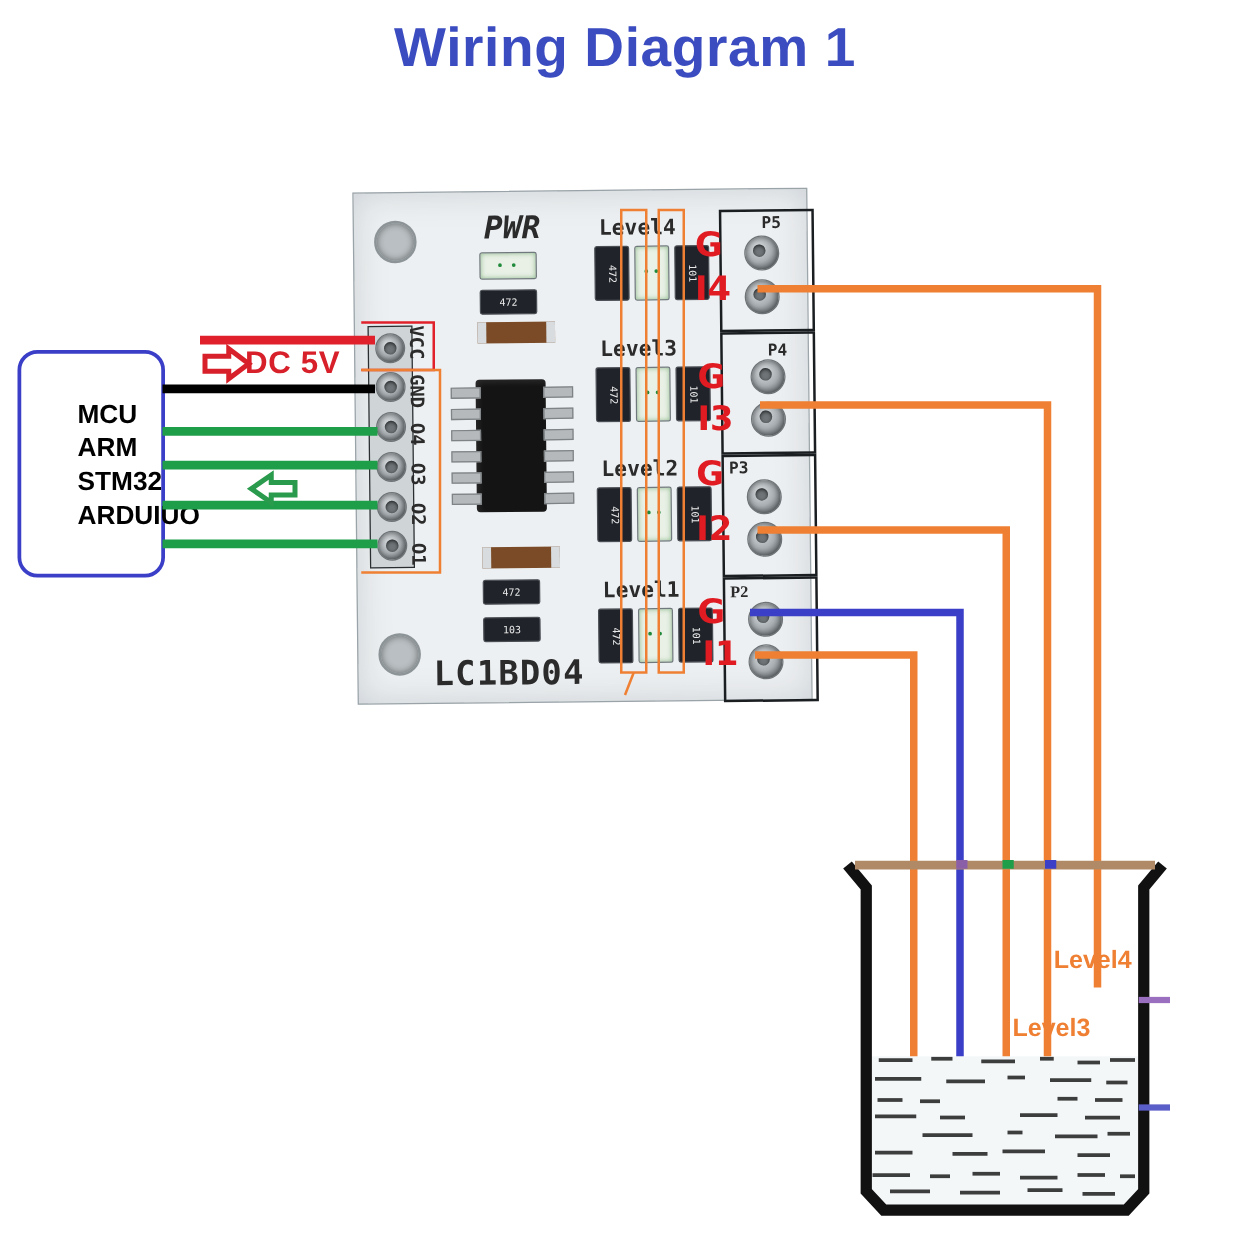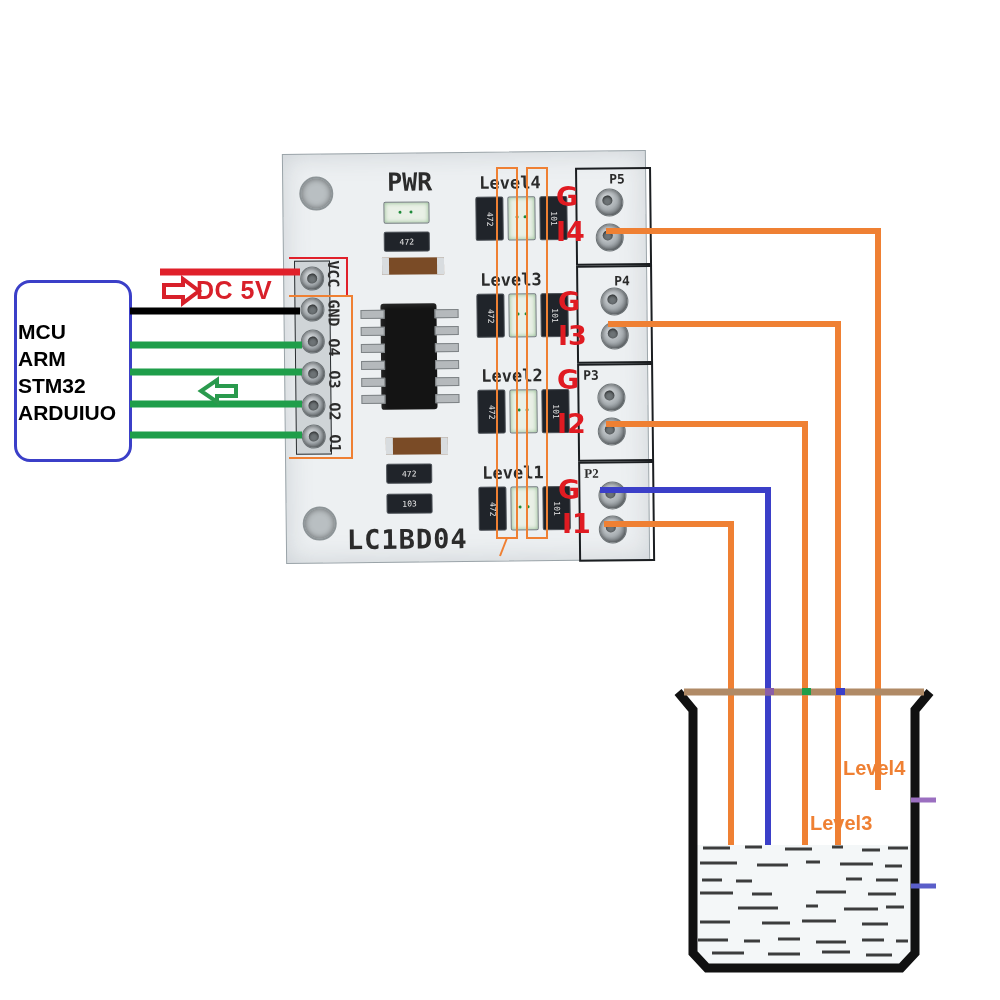--- a/index.html
+++ b/index.html
@@ -14,21 +14,21 @@
     letter-spacing:.5px;
   }
   
   .mcu-box{
     position:absolute; left:14px; top:280px; width:118px; height:182px;
     border:3px solid #3b3fc8; border-radius:16px; background:#fff;
     box-sizing:border-box;
   }
   .mcu-labels{
     position:absolute; left:18px; top:318px; width:130px;
-    color:#000; font-size:21px; font-weight:bold; line-height:27px;
+    color:#000; font-size:21px; font-weight:bold; line-height:27px;padding-left:44px;
   }
   .mcu-labels div{white-space:nowrap;}
 
   .dc5v{
     position:absolute; left:196px; top:276px; color:#d8202a;
     font-size:25px; font-weight:bold; letter-spacing:.5px;
   }
 
   
   .pcb{
@@ -98,28 +98,29 @@
   .com-lbl{
     position:absolute; color:#3b3fc8; font-weight:bold; font-size:20px;
     white-space:nowrap;
   }
 </style>
 </head>
 <body>
 
 <div id="stage">
 
+  <div class="title">Wiring Diagram 1</div>
 
   <div class="pcb">
     <div class="pcb-inner">
 
       <div class="hole" style="left:16px;top:22px;"></div>
       <div class="hole" style="left:16px;top:352px;"></div>
 
-      <div class="silk silk-pwr" style="left:104px;top:14px;">PWR</div>
+      <div class="silk silk-pwr" style="left:104px;top:14px;font-style:italic;">PWR</div>
 
       <div class="led" style="left:100px;top:48px;width:44px;height:20px;">
         <div class="led-dot" style="left:14px;top:8px;"></div>
         <div class="led-dot" style="left:25px;top:8px;"></div>
       </div>
       <div class="smd" style="left:100px;top:78px;width:44px;height:18px;">472</div>
       <div class="smd-res" style="left:98px;top:104px;width:48px;height:17px;"></div>
 
       <div class="smd-res" style="left:100px;top:284px;width:48px;height:17px;"></div>
       <div class="smd" style="left:100px;top:310px;width:44px;height:18px;">472</div>

